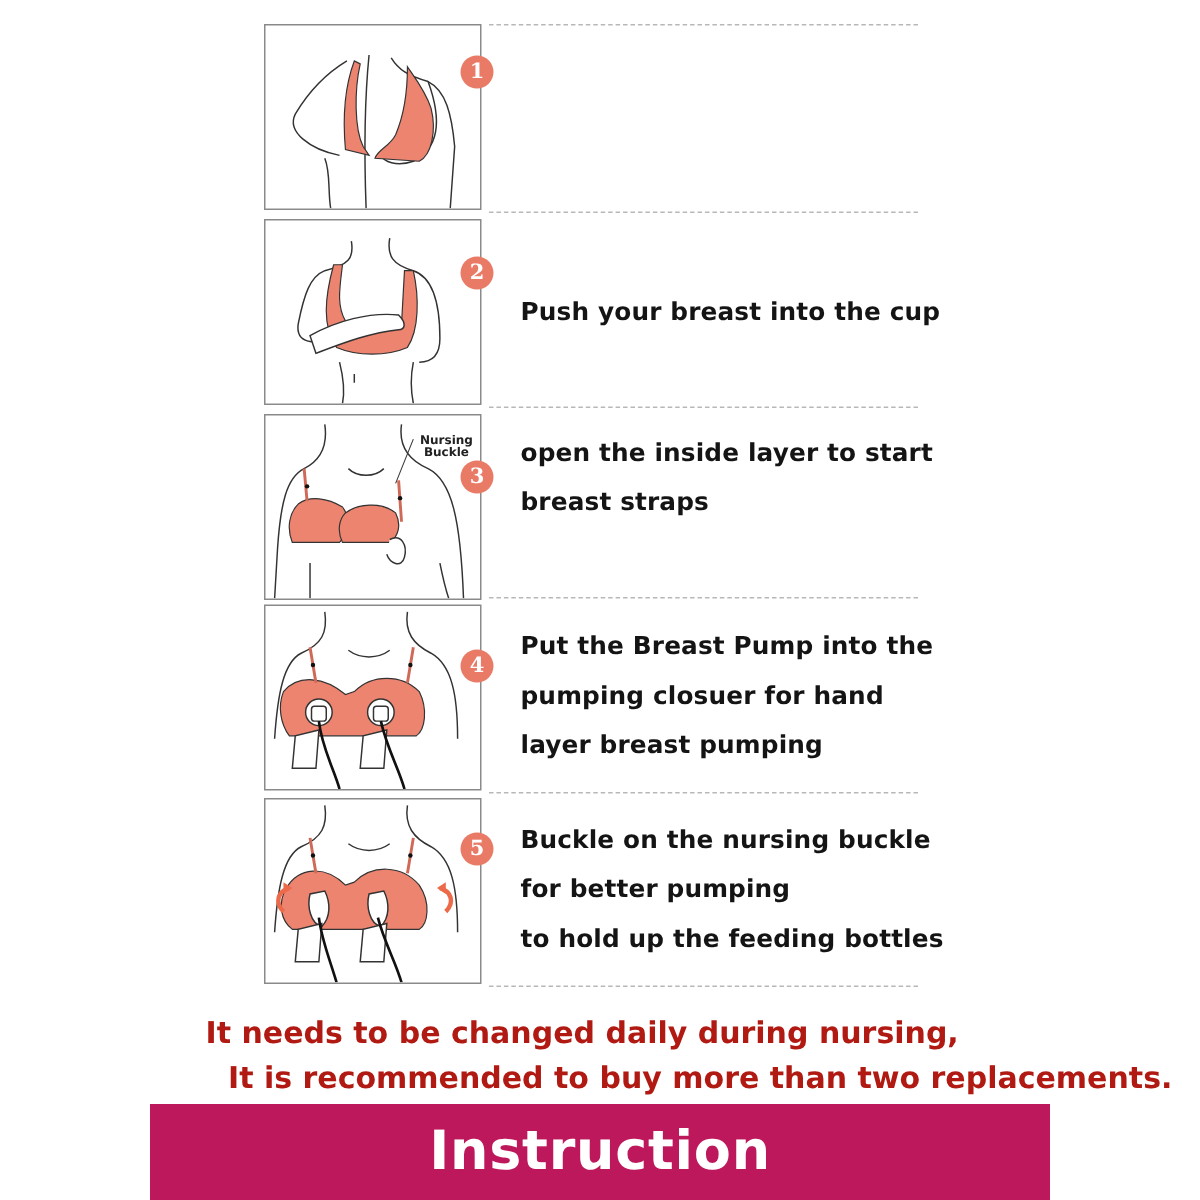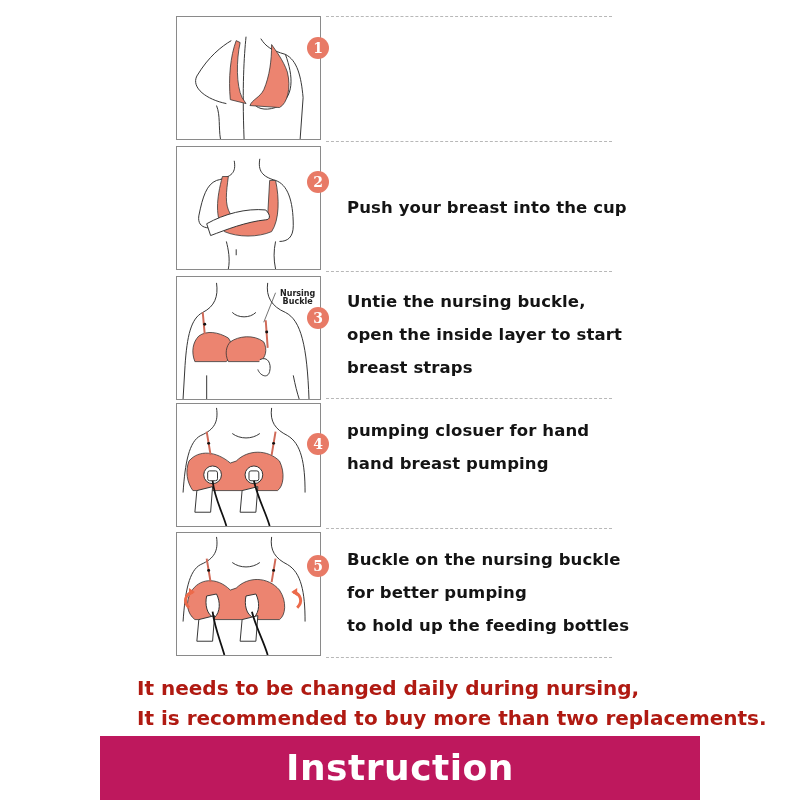--- a/index.html
+++ b/index.html
@@ -83,21 +83,20 @@
     <circle cx="91" cy="56" r="1.5" fill="#111"></circle>
     <path d="M84 84 C92 80 96 88 94 96 C92 104 84 100 82 94" fill="#fff" stroke="#333" stroke-width="1"></path>
   </svg>
 </div>
 <div class="callout" style="left:280px;top:290px;">
   <div>Nursing</div>
   <div>Buckle</div>
 </div>
 <div class="badge" style="top:307px;">3</div>
 <div class="step-text" style="top:285px;">
-  <div>Untie the nursing buckle,</div>
   <div>open the inside layer to start</div>
   <div>breast straps</div>
 </div>
 
 <div class="dash" style="top:398px;"></div>
 <div class="panel" style="top:403px;height:124px;">
   <svg viewBox="0 0 145 124">
     <g fill="none" stroke="#333" stroke-width="1">
       <path d="M40 4 C42 18 38 26 24 32 C12 38 8 60 6 90"></path>
       <path d="M96 4 C94 18 100 26 112 32 C126 40 130 60 130 90"></path>
@@ -111,22 +110,23 @@
     <circle cx="78" cy="72" r="9" fill="#fff" stroke="#333"></circle>
     <rect x="31" y="68" width="10" height="10" rx="2" fill="#fff" stroke="#333"></rect>
     <rect x="73" y="68" width="10" height="10" rx="2" fill="#fff" stroke="#333"></rect>
     <path d="M20 88 L18 110 L34 110 L36 84 Z" fill="#fff" stroke="#333"></path>
     <path d="M66 88 L64 110 L80 110 L82 84 Z" fill="#fff" stroke="#333"></path>
     <path d="M36 78 C38 96 46 110 50 124 M78 78 C82 96 90 110 94 124" fill="none" stroke="#111" stroke-width="1.8"></path>
   </svg>
 </div>
 <div class="badge" style="top:433px;">4</div>
 <div class="step-text" style="top:414px;">
+  <div>Put the Breast Pump into the</div>
   <div>pumping closuer for hand</div>
-  <div>hand breast pumping</div>
+  <div>layer breast pumping</div>
 </div>
 
 <div class="dash" style="top:528px;"></div>
 <div class="panel" style="top:532px;height:124px;">
   <svg viewBox="0 0 145 124">
     <g fill="none" stroke="#333" stroke-width="1">
       <path d="M40 4 C42 18 38 26 24 32 C12 38 8 60 6 90"></path>
       <path d="M96 4 C94 18 100 26 112 32 C126 40 130 60 130 90"></path>
       <path d="M56 30 C64 36 76 36 84 30"></path>
     </g>
@@ -147,17 +147,17 @@
 </div>
 <div class="badge" style="top:555px;">5</div>
 <div class="step-text" style="top:543px;">
   <div>Buckle on the nursing buckle</div>
   <div>for better pumping</div>
   <div>to hold up the feeding bottles</div>
 </div>
 <div class="dash" style="top:657px;"></div>
 
 <div class="notice" style="top:676px;">It needs to be changed daily during nursing,</div>
-<div class="notice" style="top:706px;">It is recommended to buy more than two replacements.</div>
+<div class="notice" style="top:706px;margin-left:15px;">It is recommended to buy more than two replacements.</div>
 
 <div class="banner">
   <span>Instruction</span>
 </div>
 
 </body></html>

